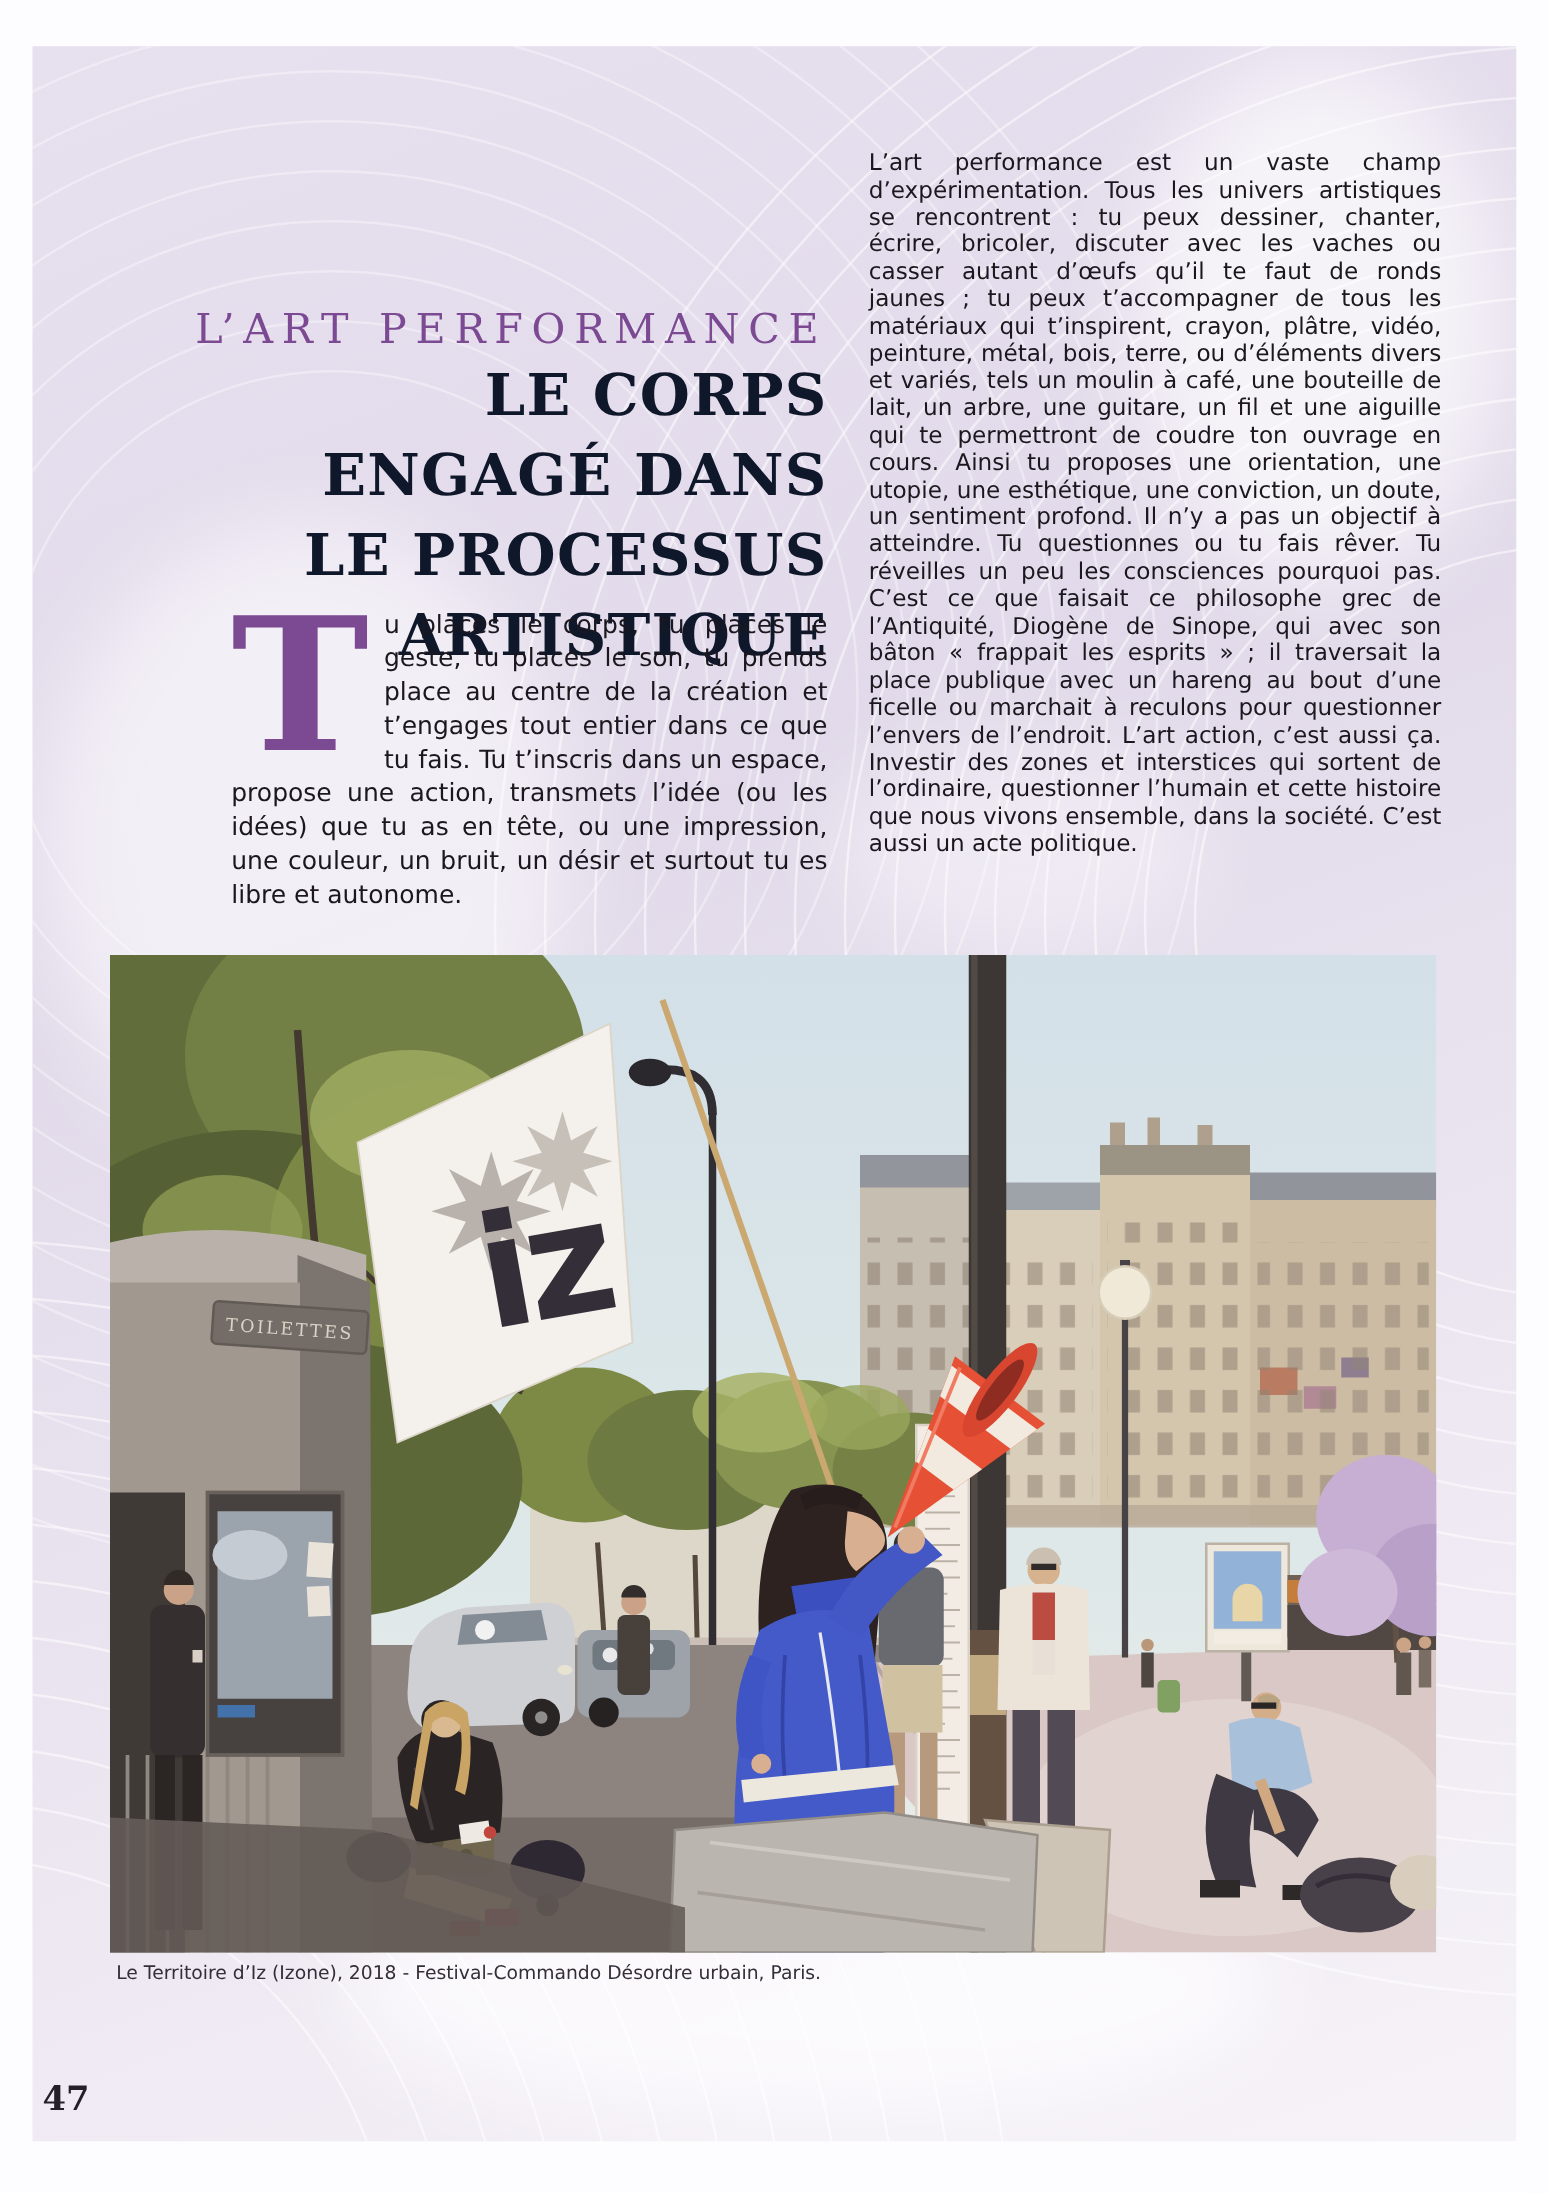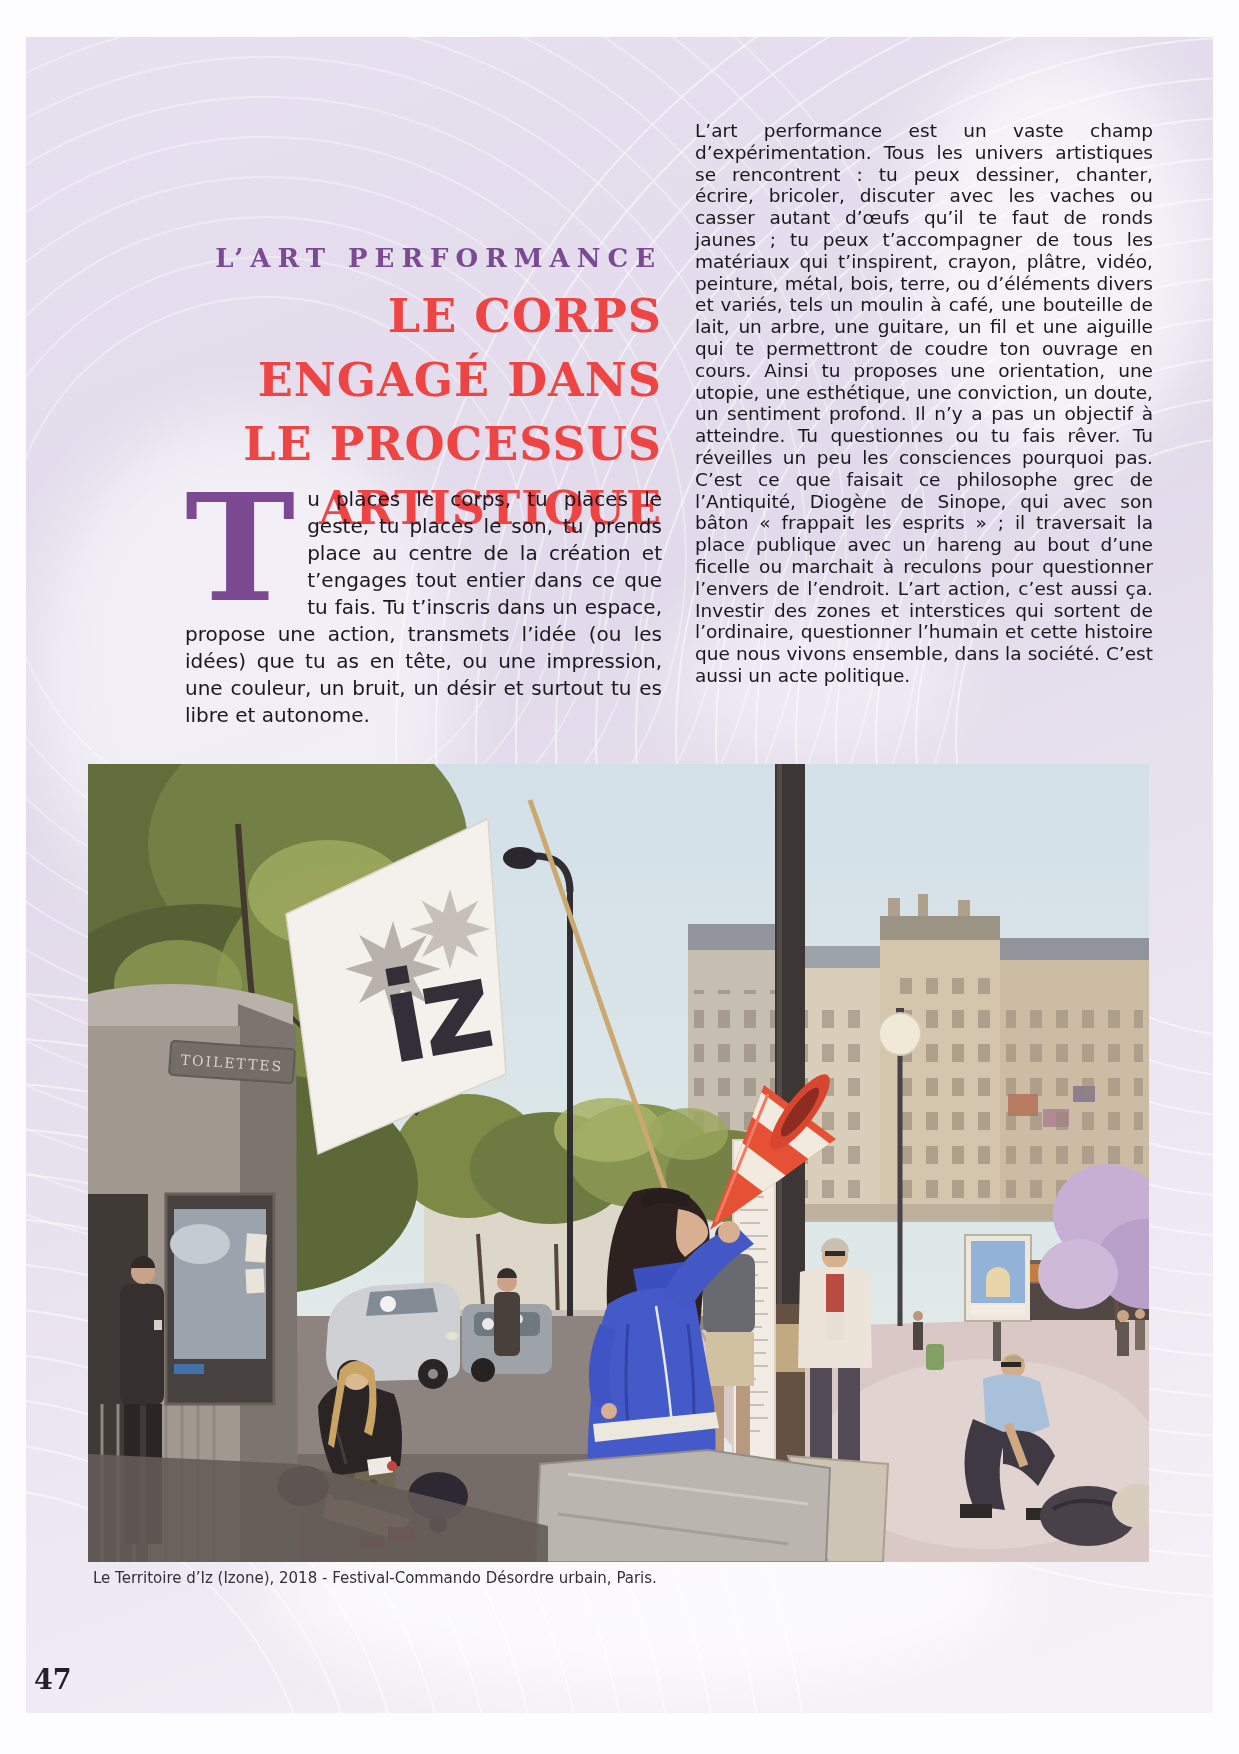--- a/index.html
+++ b/index.html
@@ -7,23 +7,23 @@
         font-family:"DejaVu Sans",sans-serif;}
   .panel{position:absolute;left:26px;top:37px;width:1187px;height:1676px;
          background:linear-gradient(160deg,#e7e0ef 0%,#e2daea 38%,#ece6f1 68%,#f6f3f8 100%);}
   .cloud{position:absolute;border-radius:50%;filter:blur(34px);pointer-events:none;}
   .c1{left:10px;top:380px;width:420px;height:520px;background:rgba(255,255,255,.55);}
   .c2{left:880px;top:10px;width:300px;height:420px;background:rgba(255,255,255,.65);}
   .c3{left:240px;top:1440px;width:760px;height:220px;background:rgba(255,255,255,.7);}
   .c4{left:640px;top:560px;width:300px;height:160px;background:rgba(255,255,255,.4);}
   .arcs{position:absolute;left:0;top:0;pointer-events:none;}
   .kicker{position:absolute;right:577px;top:243px;font-family:"DejaVu Serif",serif;
-          font-weight:bold;font-size:26px;letter-spacing:7px;color:#7b4a93;white-space:nowrap;}
+          font-weight:normal;font-size:33px;letter-spacing:7px;color:#7b4a93;white-space:nowrap;}
   .title{position:absolute;right:577px;top:284px;text-align:right;font-family:"DejaVu Serif",serif;
-         font-weight:bold;font-size:46px;line-height:64px;letter-spacing:1px;color:#ef4444;}
+         font-weight:bold;font-size:46px;line-height:64px;letter-spacing:1px;color:#0f172a;}
   .intro{position:absolute;left:185px;top:486px;width:477px;font-size:20px;line-height:27px;
          text-align:justify;color:#1b171e;}
   .dropcap{float:left;font-family:"DejaVu Serif",serif;font-weight:bold;font-size:148px;
            line-height:112px;color:#7b4a93;margin:6px 12px 0 0;}
   .bodycol{position:absolute;left:695px;top:120px;width:458px;font-size:18.5px;line-height:21.8px;
            text-align:justify;color:#1b171e;}
   .photo{position:absolute;left:88px;top:764px;width:1061px;height:798px;}
   .caption{position:absolute;left:93px;top:1569px;font-size:15px;color:#332e38;}
   .caption .it{}
   .pagenum{position:absolute;left:34px;top:1664px;font-family:"DejaVu Serif",serif;

